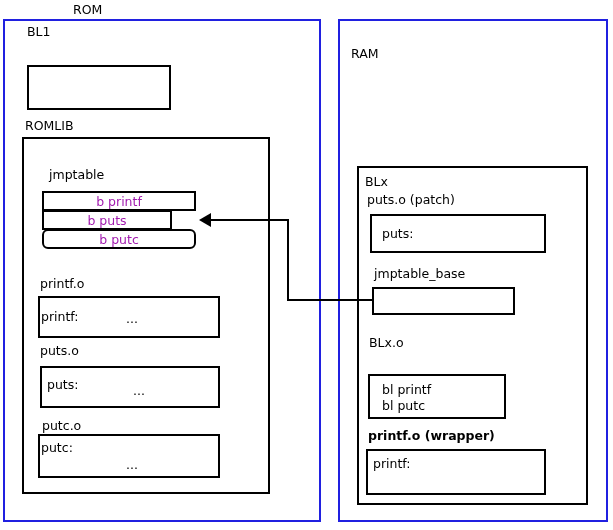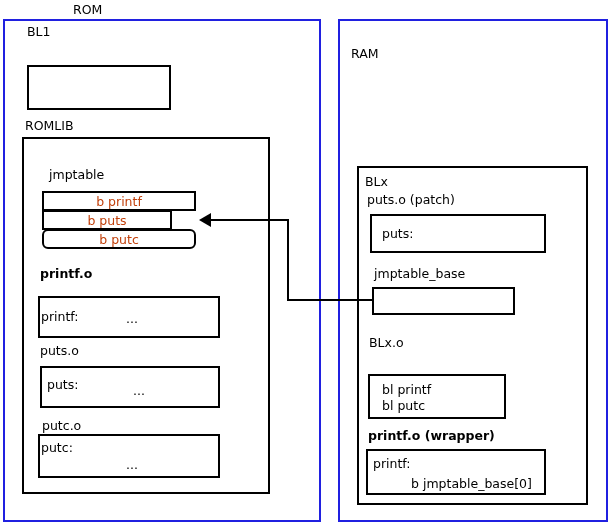--- a/index.html
+++ b/index.html
@@ -38,21 +38,21 @@
   }
   .jmp-row {
     position: absolute;
     border: 2px solid #000000;
     background: #ffffff;
     box-sizing: border-box;
     display: flex;
     align-items: center;
     justify-content: center;
     font-size: 12.5px;
-    color: #c2410c;
+    color: #a21caf;
     white-space: pre;
   }
   .conn {
     position: absolute;
     background: #000000;
   }
   .arrowhead {
     position: absolute;
     width: 0;
     height: 0;
@@ -75,21 +75,21 @@
 
   <div class="lbl" style="left:25px; top:120px;">ROMLIB</div>
   <div class="box" style="left:22px; top:137px; width:248px; height:357px;"></div>
 
   <div class="lbl" style="left:49px; top:169px;">jmptable</div>
 
   <div class="jmp-row" style="left:42px; top:191px; width:154px; height:20px;">b printf</div>
   <div class="jmp-row" style="left:42px; top:210px; width:130px; height:20px;">b puts</div>
   <div class="jmp-row" style="left:42px; top:229px; width:154px; height:20px;border-radius:6px;">b putc</div>
 
-  <div class="lbl" style="left:40px; top:268px;font-weight:bold;">printf.o</div>
+  <div class="lbl" style="left:40px; top:278px;">printf.o</div>
   <div class="box" style="left:38px; top:296px; width:182px; height:42px;"></div>
   <div class="lbl" style="left:41px; top:311px;">printf:</div>
   <div class="lbl" style="left:126px; top:313px;">...</div>
 
   <div class="lbl" style="left:40px; top:345px;">puts.o</div>
   <div class="box" style="left:40px; top:366px; width:180px; height:42px;"></div>
   <div class="lbl" style="left:47px; top:379px;">puts:</div>
   <div class="lbl" style="left:133px; top:385px;">...</div>
 
   <div class="lbl" style="left:42px; top:420px;">putc.o</div>
@@ -112,21 +112,20 @@
   <div class="box" style="left:372px; top:287px; width:143px; height:28px;"></div>
 
   <div class="lbl" style="left:369px; top:337px;">BLx.o</div>
   <div class="box" style="left:368px; top:374px; width:138px; height:45px;"></div>
   <div class="lbl" style="left:382px; top:384px;">bl printf</div>
   <div class="lbl" style="left:382px; top:400px;">bl putc</div>
 
   <div class="lbl" style="left:368px; top:430px;font-weight:bold;">printf.o (wrapper)</div>
   <div class="box" style="left:366px; top:449px; width:180px; height:46px;"></div>
   <div class="lbl" style="left:373px; top:458px;">printf:</div>
-  <div class="lbl" style="left:411px; top:478px;">b jmptable_base[0]</div>
 
   <div class="conn" style="left:287px; top:299px; width:86px; height:2px;"></div>
 
   <div class="conn" style="left:287px; top:219px; width:2px; height:82px;"></div>
 
   <div class="conn" style="left:211px; top:219px; width:78px; height:2px;"></div>
 
   <div class="arrowhead" style="left:199px; top:213px;"></div>
 
 </div>

